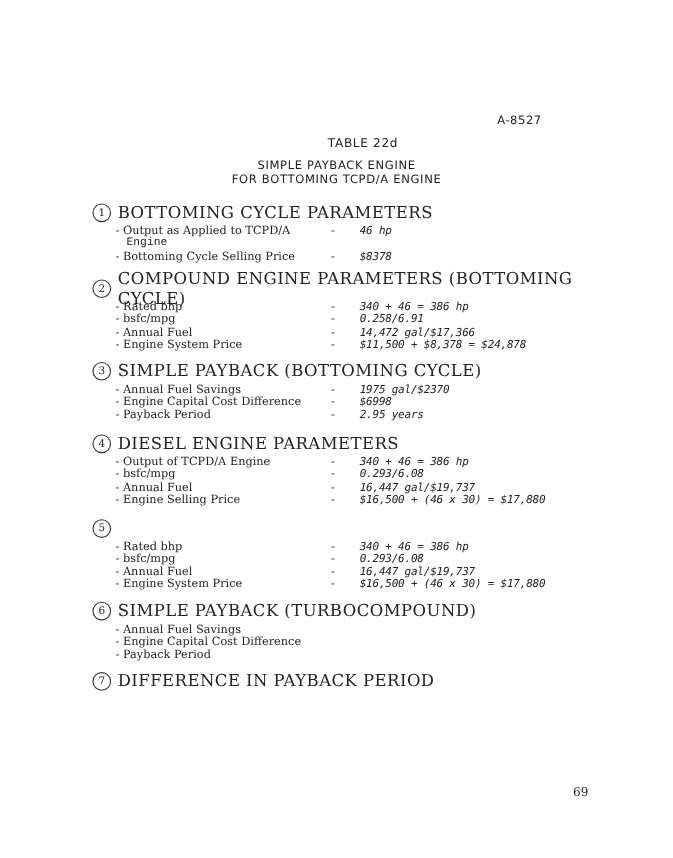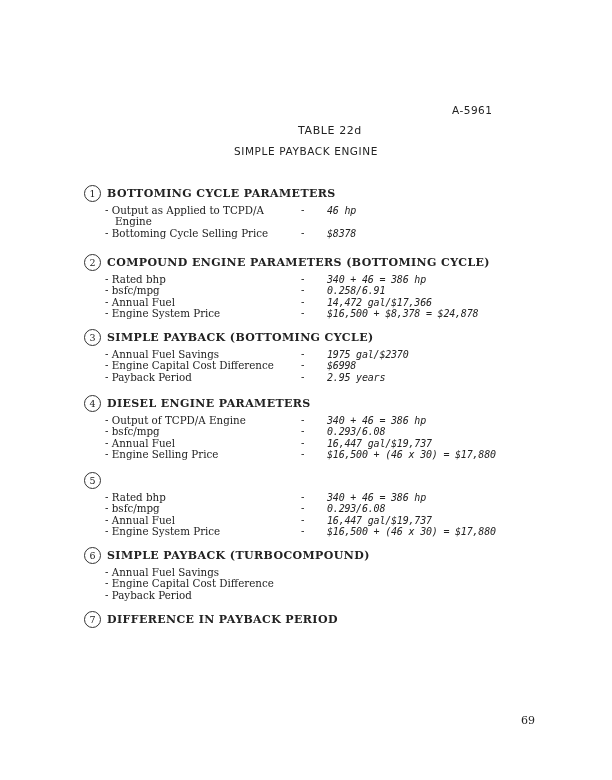--- a/index.html
+++ b/index.html
@@ -18,39 +18,40 @@
   .t1 { top: 124px; font-size: 11px; letter-spacing: 0.6px; margin-left: 24px; }
   .t2 { top: 145px; font-size: 10.5px; letter-spacing: 0.6px; line-height: 12px; }
   .section { position: absolute; left: 84px; width: 480px; font-family: "DejaVu Serif", serif; }
   .sec-head { display: flex; align-items: center; height: 18px; }
   .num-circle {
     width: 17px; height: 17px; border: 1.3px solid #333; border-radius: 50%;
     display: flex; align-items: center; justify-content: center;
     font-family: "DejaVu Serif", serif; font-size: 9.5px; color: #222; box-sizing: border-box;
     margin-right: 6px; flex-shrink: 0;
   }
-  .sec-title { font-size: 11px; letter-spacing: 0.4px; color: #222; font-weight: bold; }
+  .sec-title { font-size: 15px; letter-spacing: 0.4px; color: #222; }
   .rows { margin-left: 21px; margin-top: 3px; }
   .row { display: flex; font-size: 10.3px; line-height: 11.3px; color: #222; align-items: flex-end; }
   .row .lbl { width: 196px; }
   .row .dash { width: 26px; }
   .row .val { font-family: "DejaVu Sans Mono", monospace; font-size: 10px; letter-spacing: -0.2px; font-style: italic; }
-  .row .lbl2 { padding-left: 10px; }
+  .row .lbl2 { padding-left: 10px; font-family: Liberation Mono, monospace; }
   .page-num {
     position: absolute; left: 521px; top: 714px;
     font-family: "DejaVu Serif", serif; font-size: 11px; font-weight: normal; color: #222;
   }
 </style>
 </head>
 <body>
 
-<div class="doc-id">A-5961</div>
+<div class="doc-id">A-8527</div>
 <div class="title-block t1">TABLE 22d</div>
 <div class="title-block t2">
   <div>SIMPLE PAYBACK ENGINE</div>
+  <div>FOR BOTTOMING TCPD/A ENGINE</div>
 </div>
 
 <div class="section" style="top:184px;">
   <div class="sec-head">
     <span class="num-circle">1</span>
     <span class="sec-title">BOTTOMING CYCLE PARAMETERS</span>
   </div>
   <div class="rows">
     <div class="row">
       <span class="lbl">- Output as Applied to TCPD/A</span>
@@ -85,21 +86,21 @@
       <span class="val">0.258/6.91</span>
     </div>
     <div class="row">
       <span class="lbl">- Annual Fuel</span>
       <span class="dash">-</span>
       <span class="val">14,472 gal/$17,366</span>
     </div>
     <div class="row">
       <span class="lbl">- Engine System Price</span>
       <span class="dash">-</span>
-      <span class="val">$16,500 + $8,378 = $24,878</span>
+      <span class="val">$11,500 + $8,378 = $24,878</span>
     </div>
   </div>
 </div>
 
 <div class="section" style="top:328px;">
   <div class="sec-head">
     <span class="num-circle">3</span>
     <span class="sec-title">SIMPLE PAYBACK (BOTTOMING CYCLE)</span>
   </div>
   <div class="rows">

